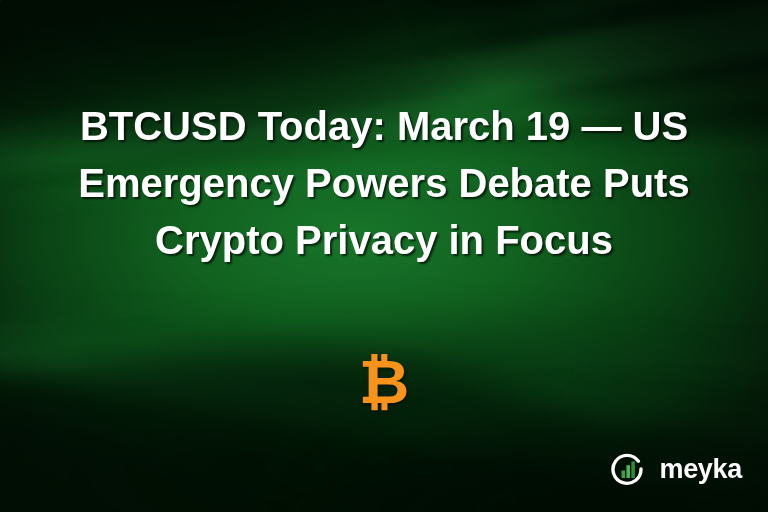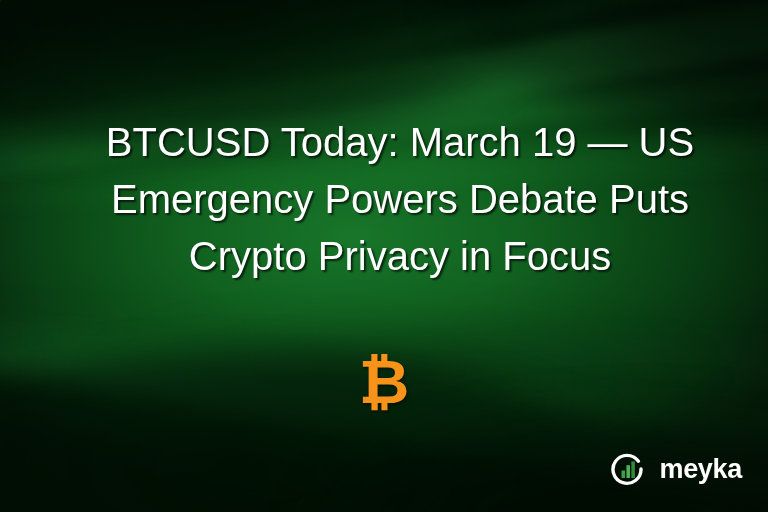--- a/index.html
+++ b/index.html
@@ -138,26 +138,26 @@
     position: absolute;
     inset: 0;
     display: flex;
     flex-direction: column;
     align-items: center;
     justify-content: flex-start;
   }
 
   .headline {
     width: 700px;
-    margin: 16px;
+    margin: 0;
     padding: 0;
     text-align: center;
     color: #ffffff;
     font-size: 40px;
-    font-weight: 400;
+    font-weight: 700;
     line-height: 57px;
     letter-spacing: 0px;
     text-shadow: 2px 2px 2px rgba(0,0,0,0.65);
     position: absolute;
     top: 98px;
     left: 50%;
     transform: translateX(-50%);
   }
 
   .btc-symbol {

